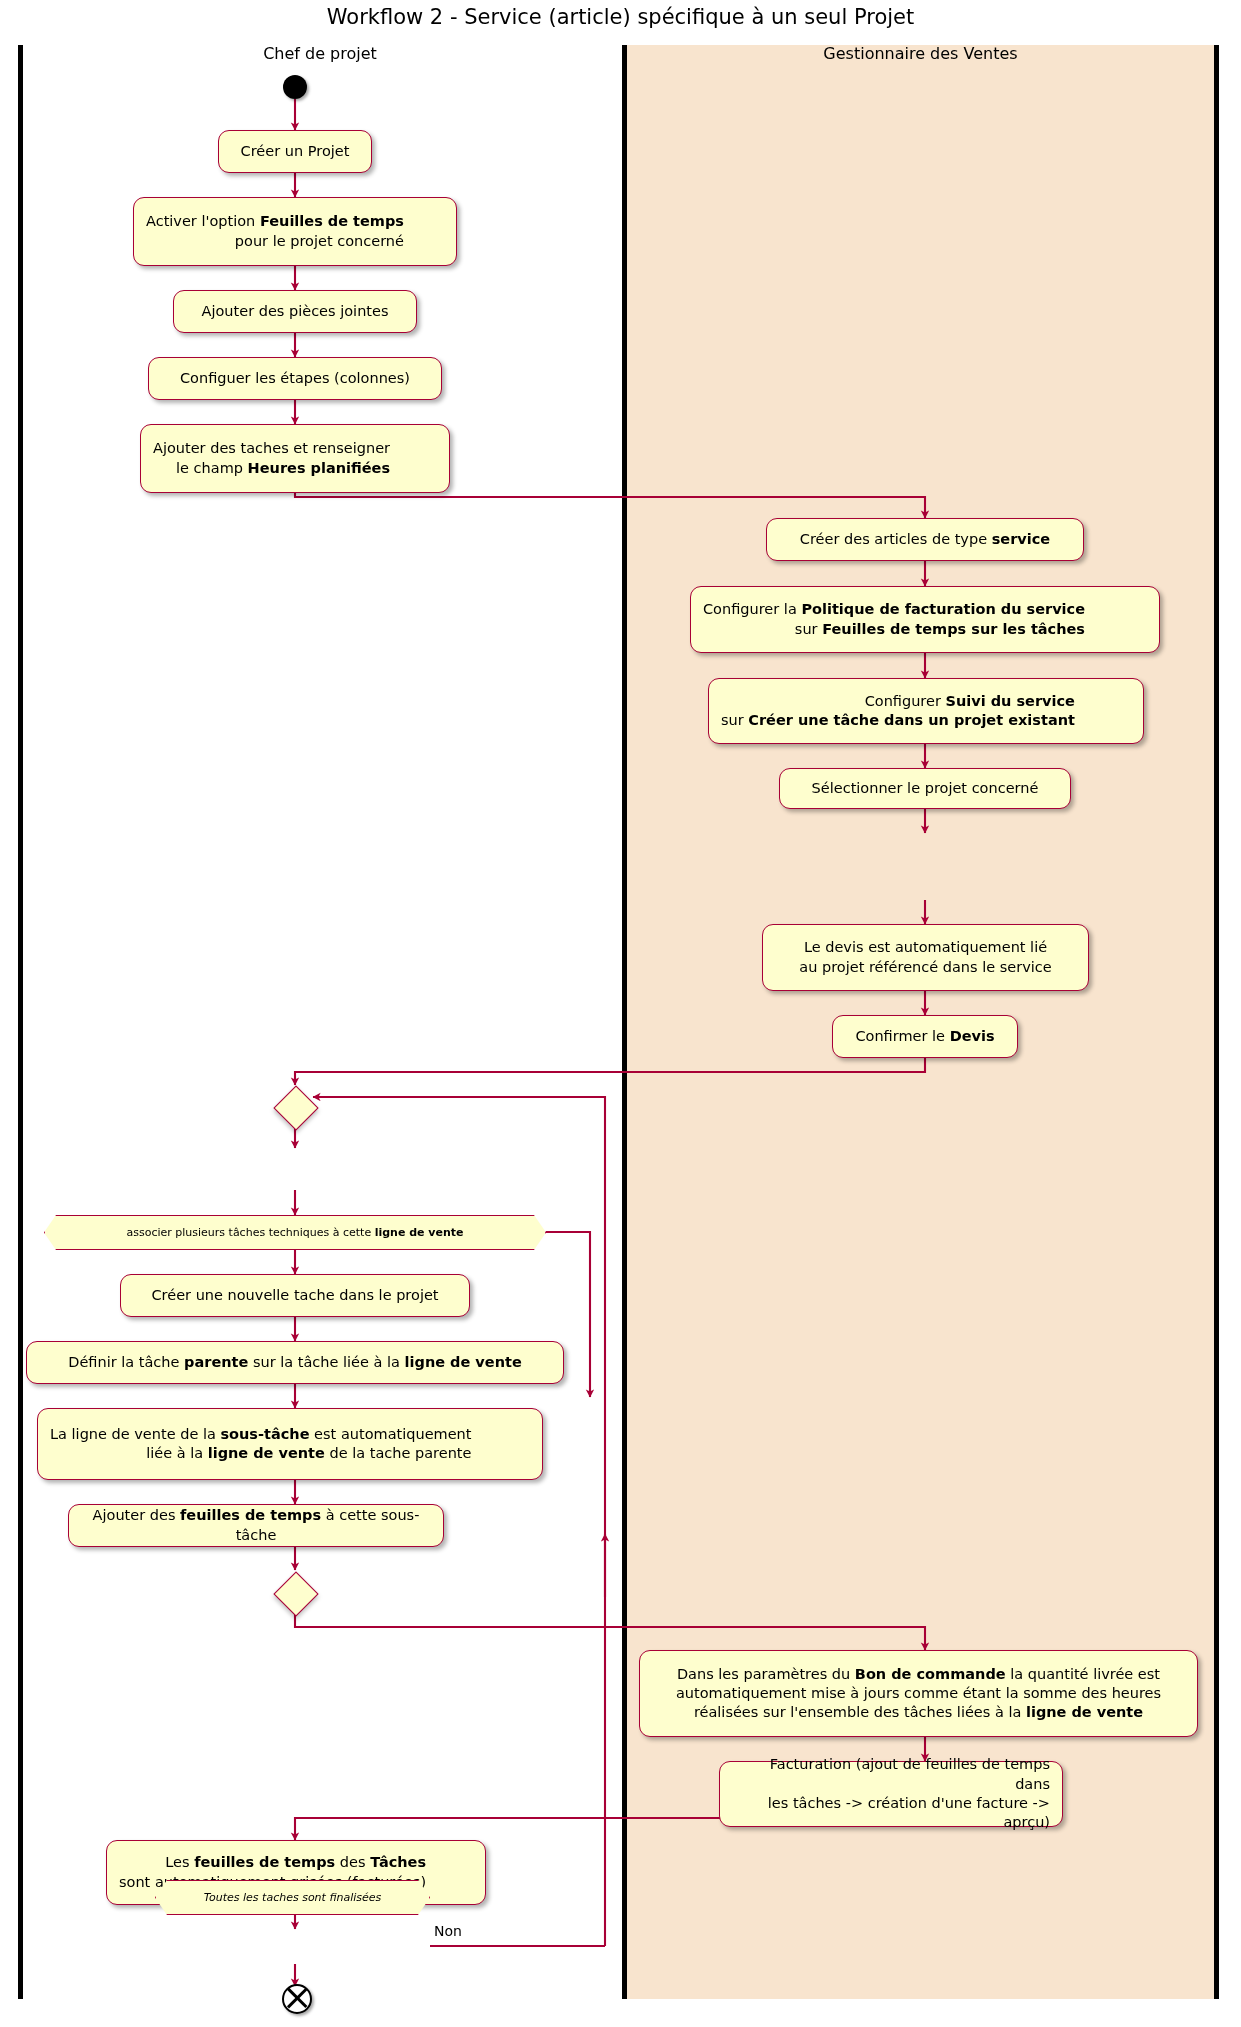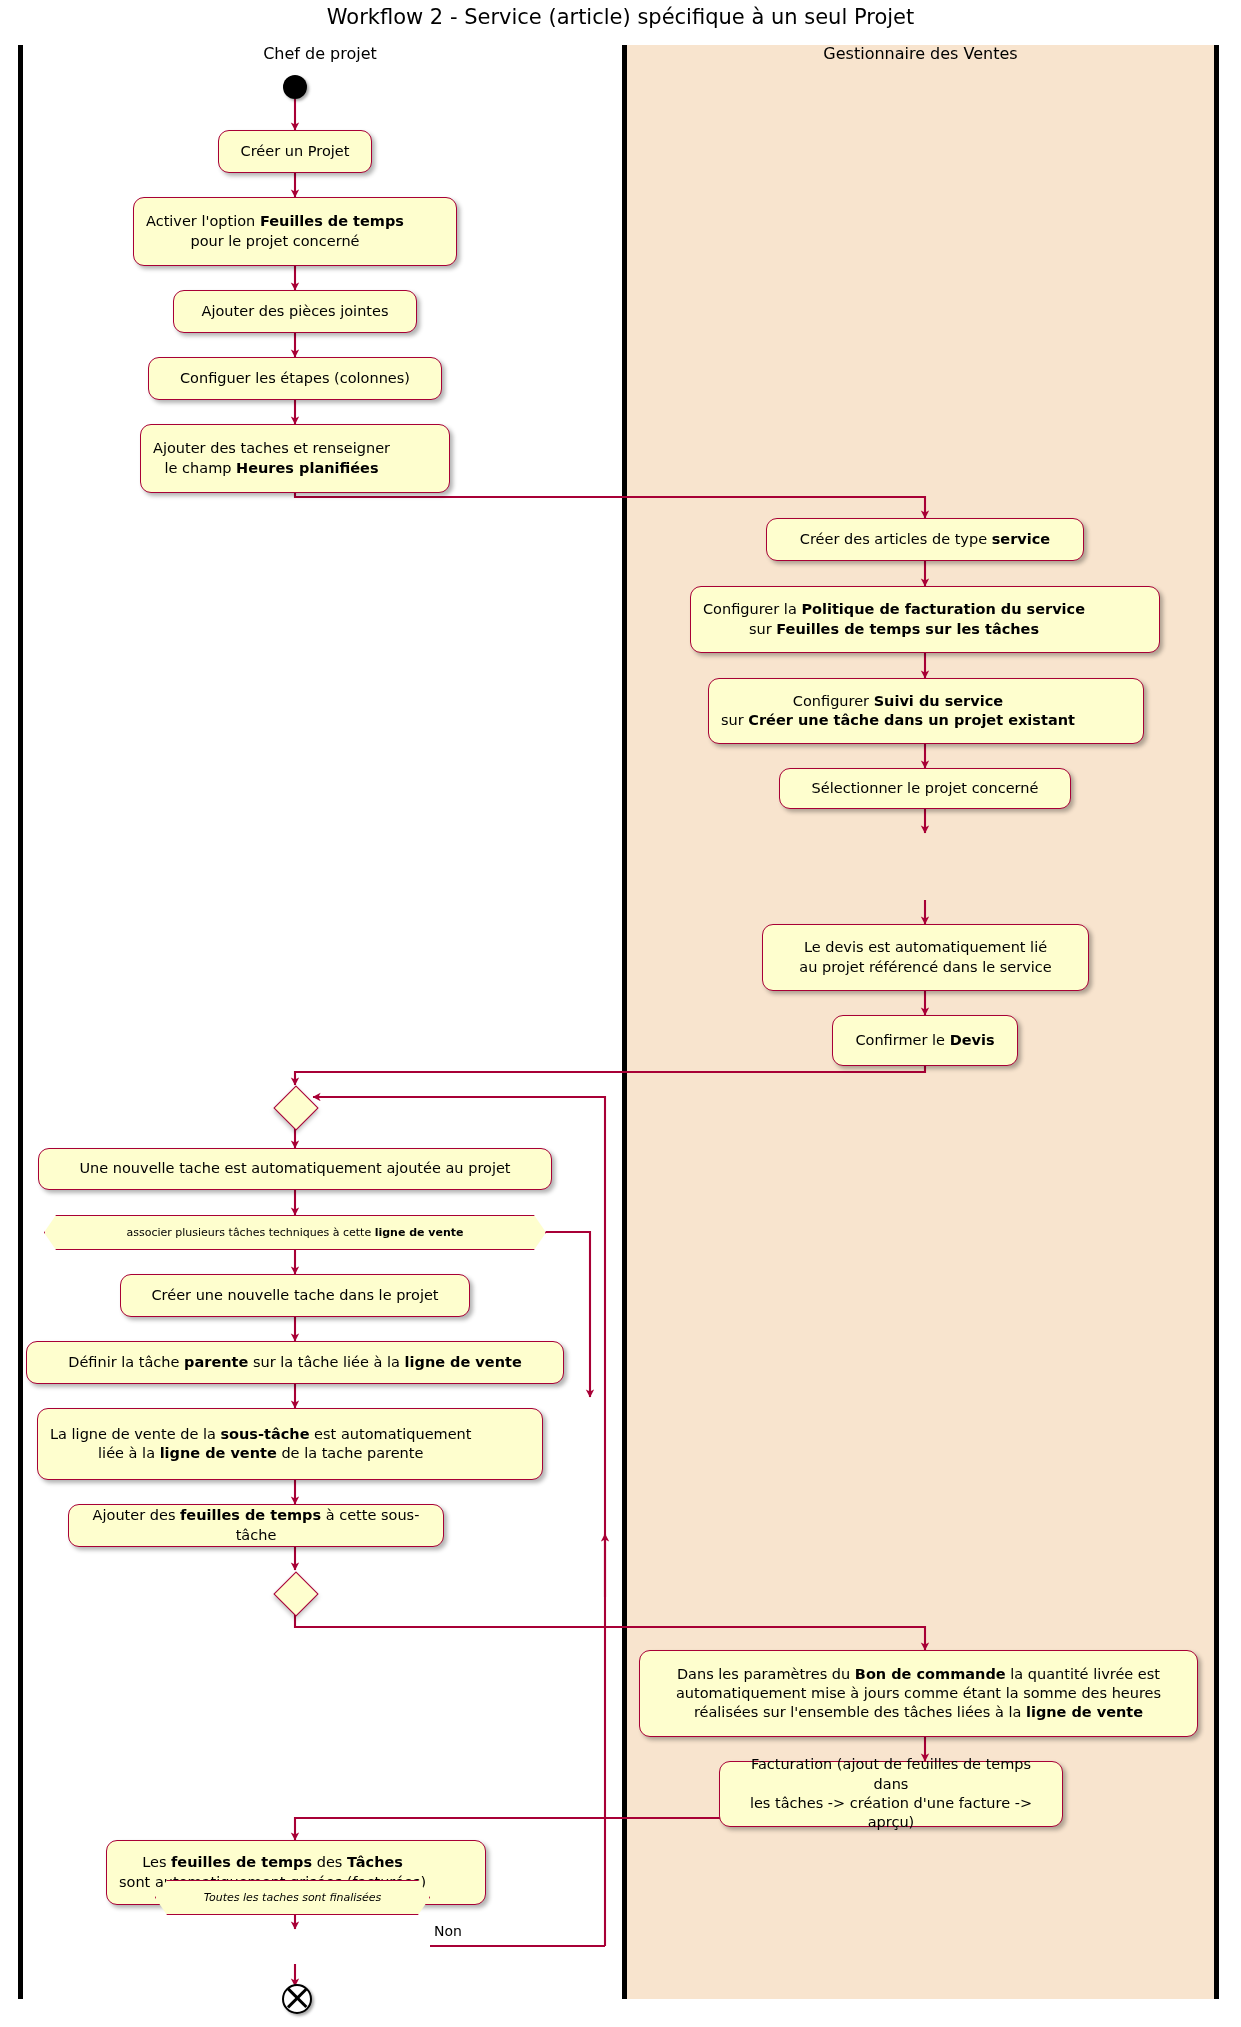--- a/index.html
+++ b/index.html
@@ -36,21 +36,21 @@
   
   .node{
     position:absolute;box-sizing:border-box;
     background:#FEFECE;border:1.6px solid #A80036;
     border-radius:11px;
     box-shadow:3px 3px 4px rgba(0,0,0,0.30);
     color:#000;font-size:14.5px;line-height:1.33;
     display:flex;align-items:center;justify-content:center;
     text-align:center;padding:6px 12px;
   }
-  .node.left-align{justify-content:flex-start;text-align:center;padding-left:12px;}
+  .node.left-align{justify-content:flex-start;text-align:right;padding-left:12px;}
   .node b{font-weight:bold;}
 
   
   .cond{
     position:absolute;box-sizing:border-box;color:#000;font-size:11px;
     display:flex;align-items:center;justify-content:center;text-align:center;
     background:#FEFECE;
     border:1.6px solid #A80036;
     clip-path:polygon(12px 0,calc(100% - 12px) 0,100% 50%,calc(100% - 12px) 100%,12px 100%,0 50%);
     filter:drop-shadow(3px 3px 3px rgba(0,0,0,0.28));
@@ -211,31 +211,28 @@
   </div>
 
 
   <div class="node" style="left:762px;top:924px;width:327px;height:67px;">
     <span>
       <span>Le devis est automatiquement lié</span><br>
       <span>au projet référencé dans le service</span>
     </span>
   </div>
 
-  <div class="node" style="left:832px;top:1015px;width:186px;height:51px;">
+  <div class="node" style="left:832px;top:1015px;width:186px;height:43px;">
     <span>
       <span>Confirmer le </span><b>Devis</b>
     </span>
   </div>
 
   <div class="diamond" style="left:280px;top:1092px;"></div>
 
-  <div class="node" style="left:38px;top:1148px;width:514px;height:42px;">
-    <span>Une nouvelle tache est automatiquement ajoutée au projet</span>
-  </div>
 
   <div class="cond" style="left:44px;top:1215px;width:502px;height:35px;">
     <span>
       <span>associer plusieurs tâches techniques à cette </span><b>ligne de vente</b>
     </span>
   </div>
 
   <div class="node" style="left:120px;top:1274px;width:350px;height:43px;">
     <span>Créer une nouvelle tache dans le projet</span>
   </div>

